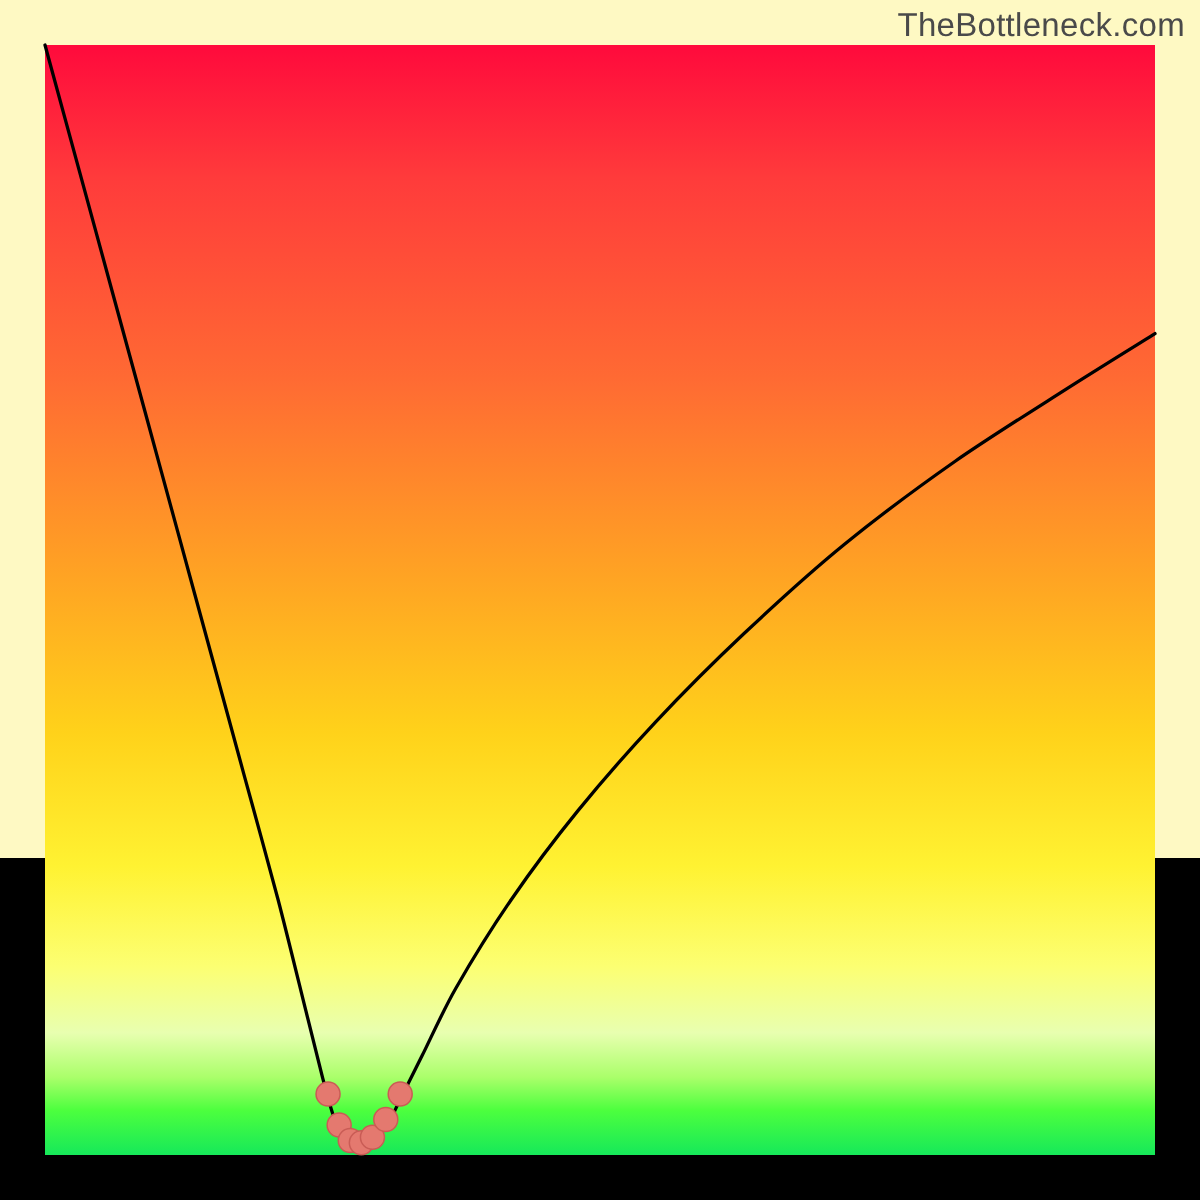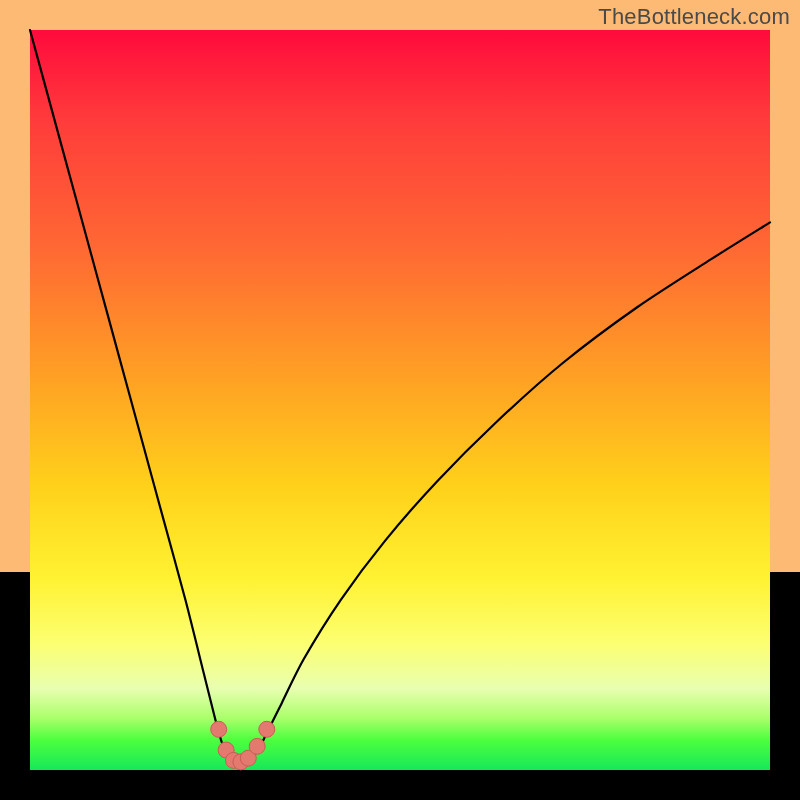--- a/index.html
+++ b/index.html
@@ -8,21 +8,21 @@
     width: 800px;
     height: 800px;
     overflow: hidden;
     background: #000;
     font-family: Arial, Helvetica, sans-serif;
   }
   .frame {
     position: relative;
     width: 800px;
     height: 572px;
-    background: #fdba74;
+    background: #fef9c3;
   }
   .plot-area {
     position: absolute;
     left: 30px;
     top: 30px;
     width: 740px;
     height: 740px;
     
     background: linear-gradient(
       to bottom,

